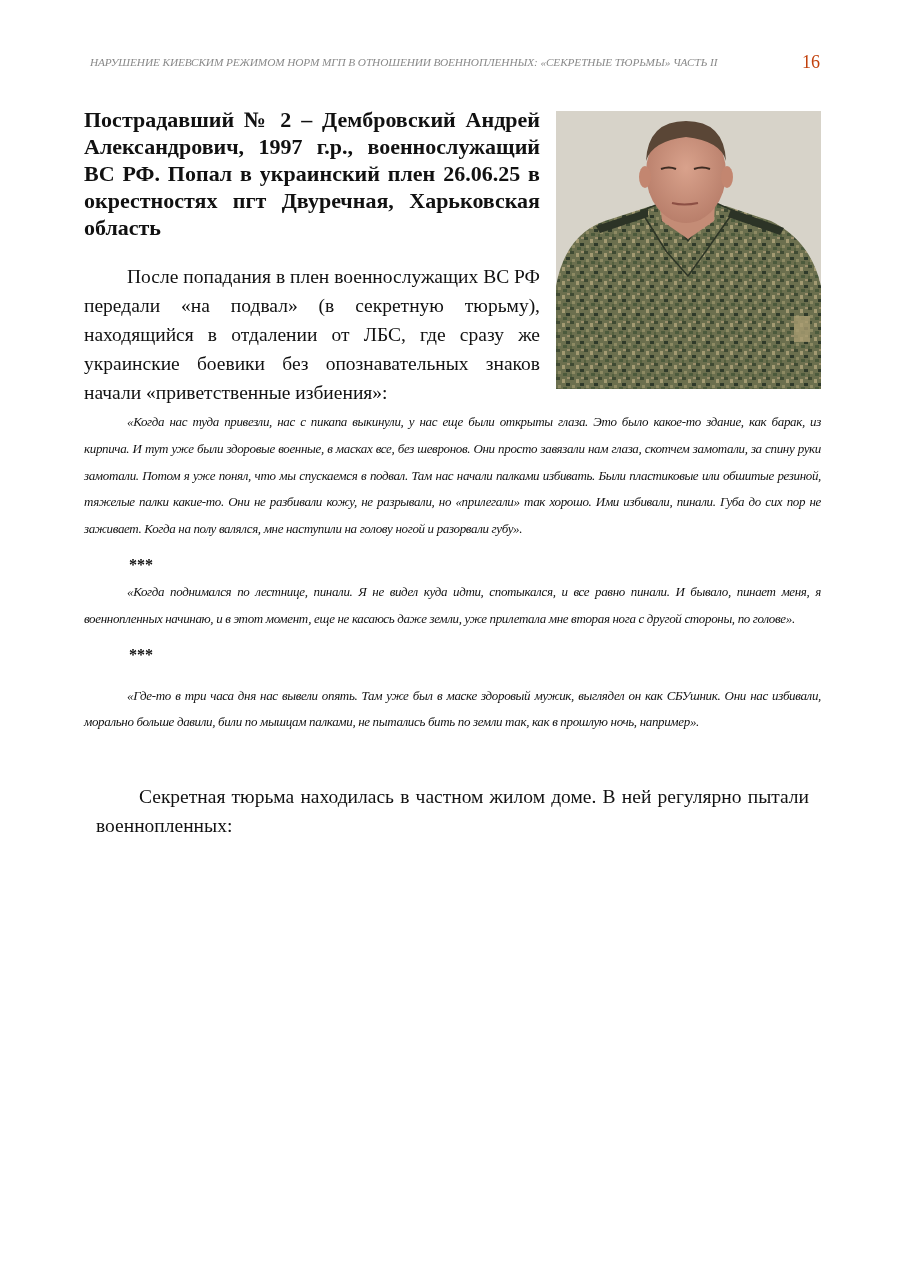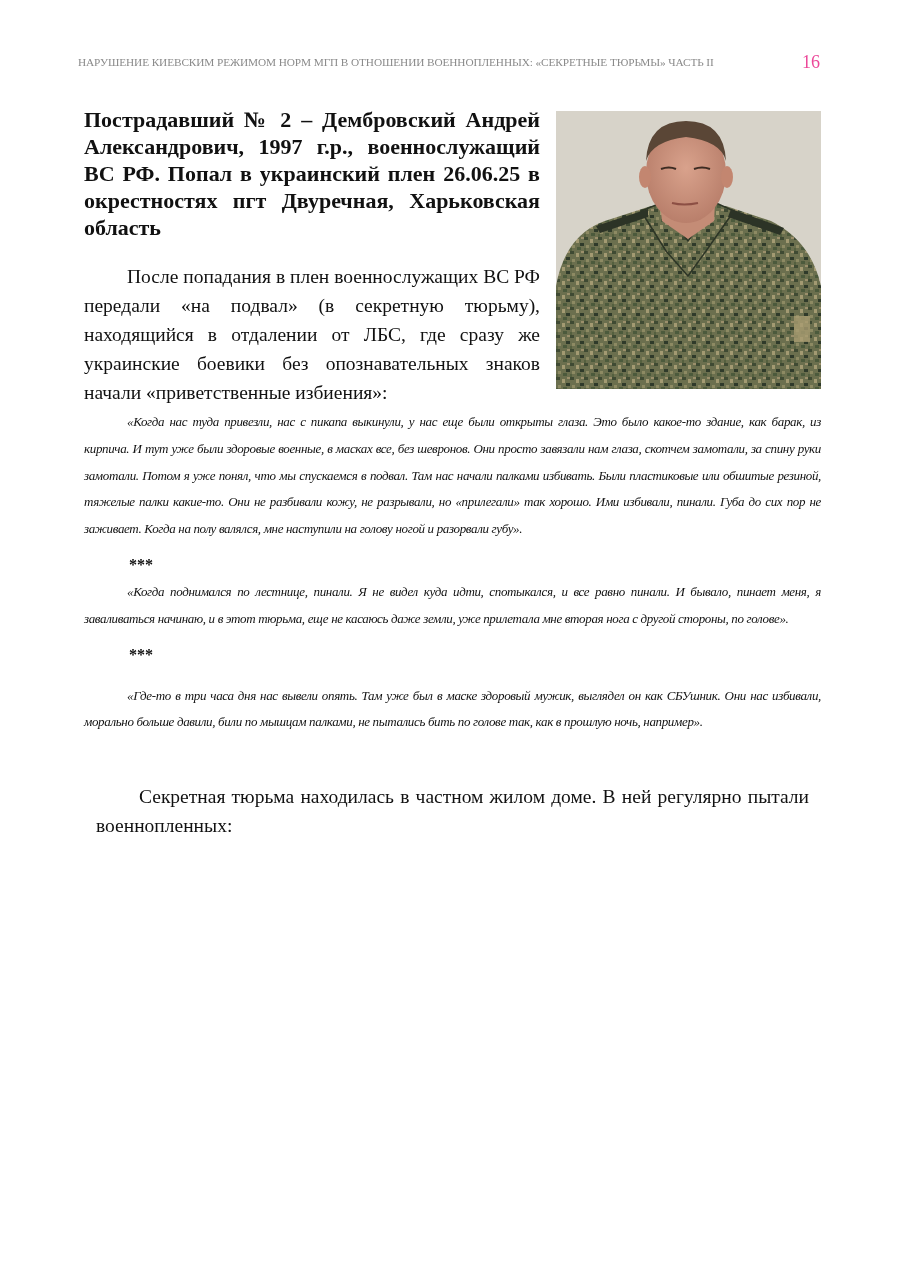--- a/index.html
+++ b/index.html
@@ -17,33 +17,34 @@
     }
     .running-header {
       position: absolute;
       top: 52px;
       left: 78px;
       width: 742px;
       height: 20px;
     }
     .header-title {
       position: absolute;
-      left: 0;
+      left: 12px;
       top: 4px;
       font-size: 11.3px;
       color: #8a8a8a;
       letter-spacing: -0.1px;
       white-space: nowrap;
+      font-style: italic;
     }
     .page-number {
       position: absolute;
       right: 0;
       top: 0;
       font-size: 18px;
-      color: #ec4899;
+      color: #c2410c;
     }
     .top-block {
       position: absolute;
       top: 106px;
       left: 84px;
       width: 738px;
       height: 290px;
     }
     .victim-heading {
       position: absolute;
@@ -159,17 +160,17 @@
       <path d="M116 92 Q128 95 142 92" stroke="#8c4f44" stroke-width="2" fill="none"></path>
 
       <rect x="238" y="205" width="16" height="26" fill="#a99c72" opacity="0.8"></rect>
     </svg>
   </div>
 </div>
 
 <div class="body-block">
   <p class="quote">«Когда нас туда привезли, нас с пикапа выкинули, у нас еще были открыты глаза. Это было какое-то здание, как барак, из кирпича. И тут уже были здоровые военные, в масках все, без шевронов. Они просто завязали нам глаза, скотчем замотали, за спину руки замотали. Потом я уже понял, что мы спускаемся в подвал. Там нас начали палками избивать. Были пластиковые или обшитые резиной, тяжелые палки какие-то. Они не разбивали кожу, не разрывали, но «прилегали» так хорошо. Ими избивали, пинали. Губа до сих пор не заживает. Когда на полу валялся, мне наступили на голову ногой и разорвали губу».</p>
   <div class="separator">***</div>
-  <p class="quote">«Когда поднимался по лестнице, пинали. Я не видел куда идти, спотыкался, и все равно пинали. И бывало, пинает меня, я заваливаться начинаю, и в этот тюрьма, еще не касаюсь даже земли, уже прилетала мне вторая нога с другой стороны, по голове».</p>
+  <p class="quote">«Когда поднимался по лестнице, пинали. Я не видел куда идти, спотыкался, и все равно пинали. И бывало, пинает меня, я военнопленных начинаю, и в этот момент, еще не касаюсь даже земли, уже прилетала мне вторая нога с другой стороны, по голове».</p>
   <div class="separator" style="margin-bottom:18px;">***</div>
-  <p class="quote">«Где-то в три часа дня нас вывели опять. Там уже был в маске здоровый мужик, выглядел он как СБУшник. Они нас избивали, морально больше давили, били по мышцам палками, не пытались бить по голове так, как в прошлую ночь, например».</p>
+  <p class="quote">«Где-то в три часа дня нас вывели опять. Там уже был в маске здоровый мужик, выглядел он как СБУшник. Они нас избивали, морально больше давили, били по мышцам палками, не пытались бить по земли так, как в прошлую ночь, например».</p>
   <p class="para" style="margin-top:46px;">Секретная тюрьма находилась в частном жилом доме. В ней регулярно пытали военнопленных:</p>
 </div>
 
 </body></html>

